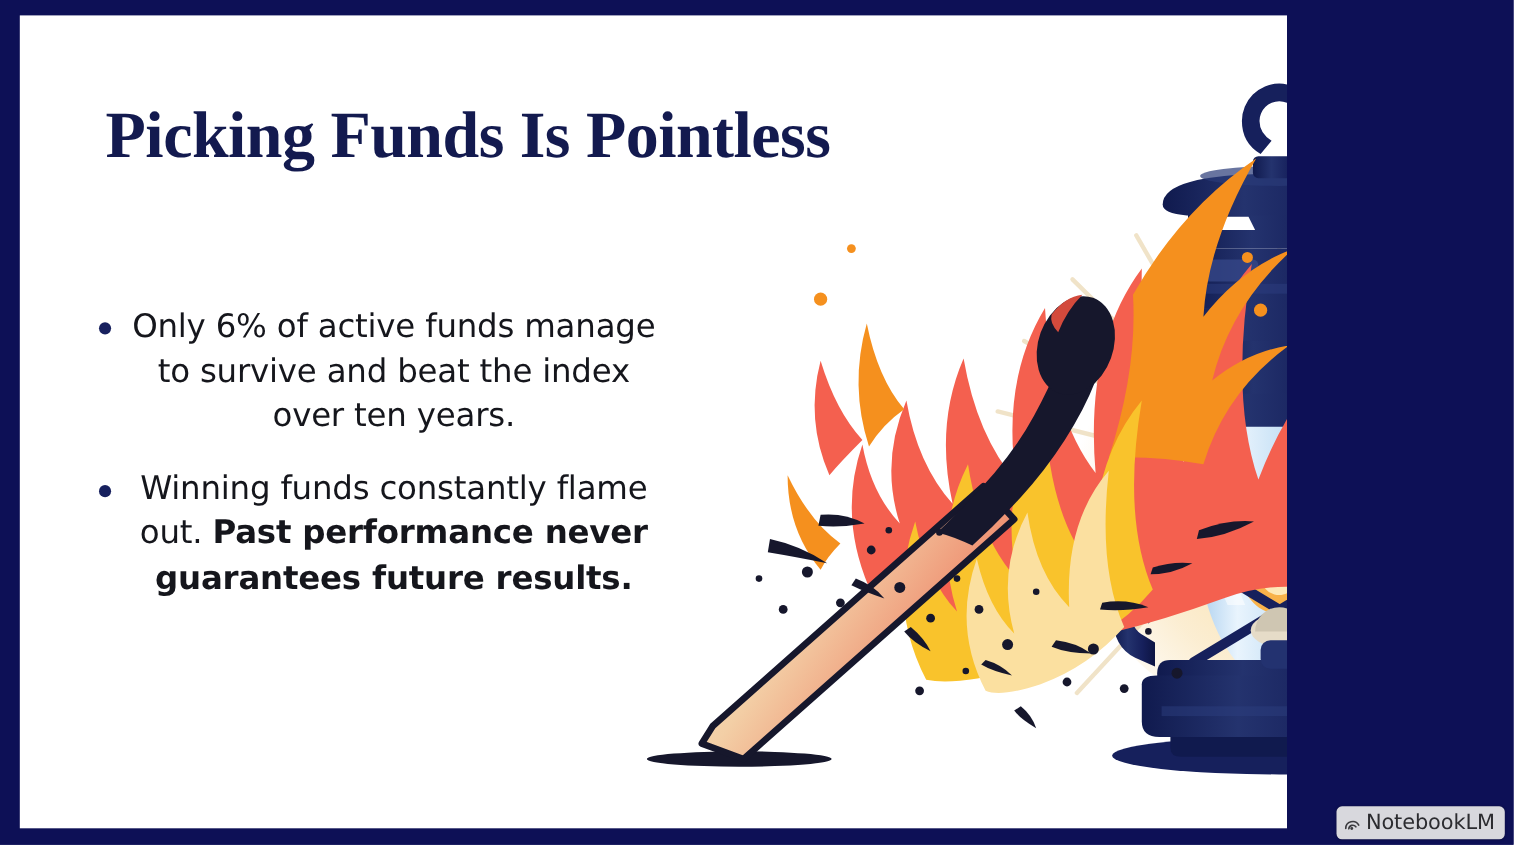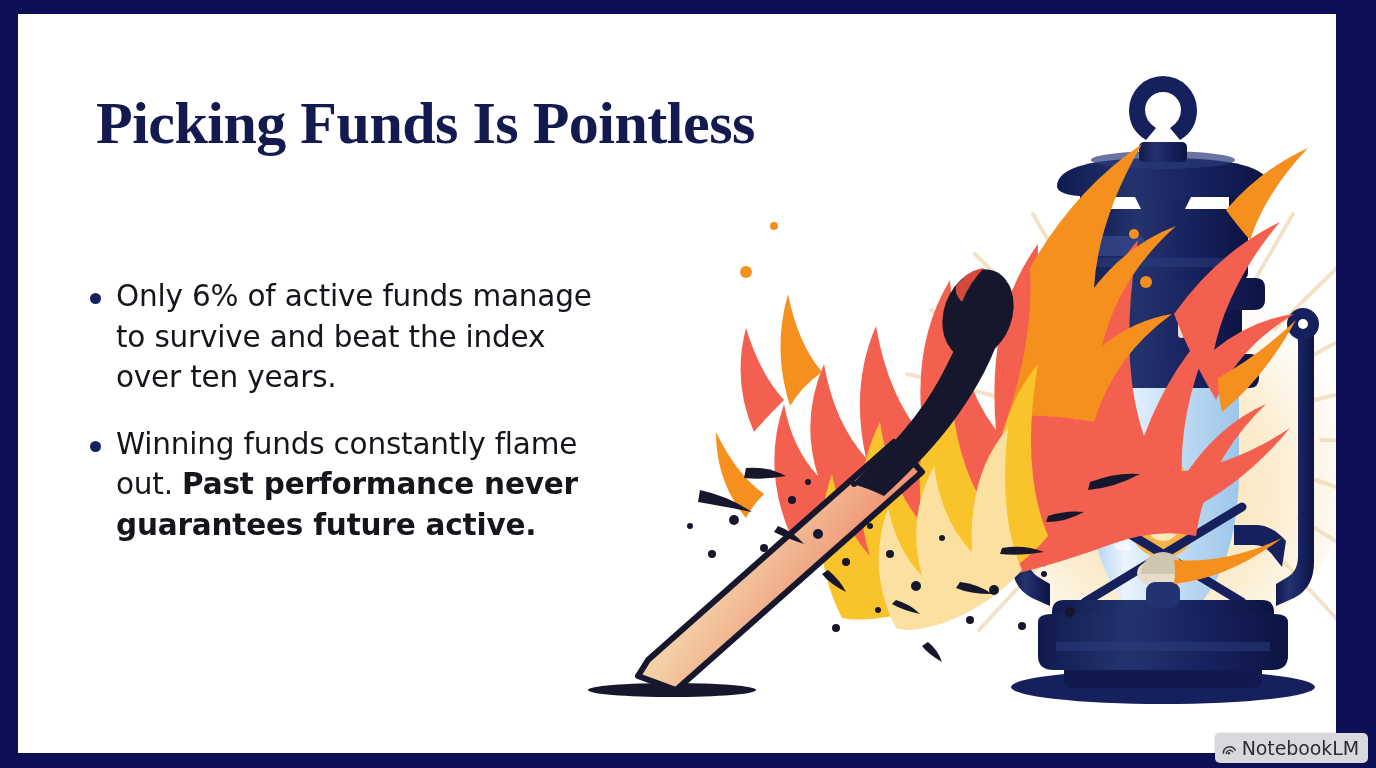--- a/index.html
+++ b/index.html
@@ -7,41 +7,42 @@
     width:1376px;height:768px;overflow:hidden;
     background:#0d1056;
     font-family:"Liberation Sans", sans-serif;
   }
   .slide-frame{
     position:relative;width:1376px;height:768px;
     background:#0d1056;
   }
   .slide-card{
     position:absolute;left:18px;top:14px;
-    width:1318px;height:739px;
+    width:1152px;height:739px;
     background:#ffffff;
     overflow:hidden;
   }
   
   .title{
     position:absolute;left:78px;top:74px;
     font-family:"Liberation Serif", serif;
     font-weight:700;
     font-size:60px;
     line-height:70px;
     letter-spacing:-0.5px;
     color:#131a4f;
     white-space:nowrap;
   }
   .bullets{
     position:absolute;left:72px;top:262px;width:510px;
   }
   .bullet-row{
     display:flex;align-items:flex-start;
     margin-bottom:26px;
+    text-align:center;
   }
   .bullet-dot{
     flex:0 0 auto;
     width:11px;height:11px;border-radius:50%;
     background:#17205e;
     margin-top:17px;margin-right:15px;
   }
   .bullet-text{
     flex:1 1 auto;
     font-family:"DejaVu Sans", sans-serif;
@@ -83,21 +84,21 @@
 
     <div class="bullets">
 
       <div class="bullet-row">
         <div class="bullet-dot"></div>
         <div class="bullet-text"><span>Only 6% of active funds manage to survive and beat the index over ten years.</span></div>
       </div>
 
       <div class="bullet-row">
         <div class="bullet-dot"></div>
-        <div class="bullet-text"><span>Winning funds constantly flame out. </span><b>Past performance never guarantees future active.</b></div>
+        <div class="bullet-text"><span>Winning funds constantly flame out. </span><b>Past performance never guarantees future results.</b></div>
       </div>
 
     </div>
 
     <div class="art">
 
       <svg width="780" height="739" viewBox="0 0 780 739">
         <defs>
           <linearGradient id="glassG" x1="0" y1="0" x2="1" y2="0">
             <stop offset="0%" stop-color="#a8cdee"></stop>

